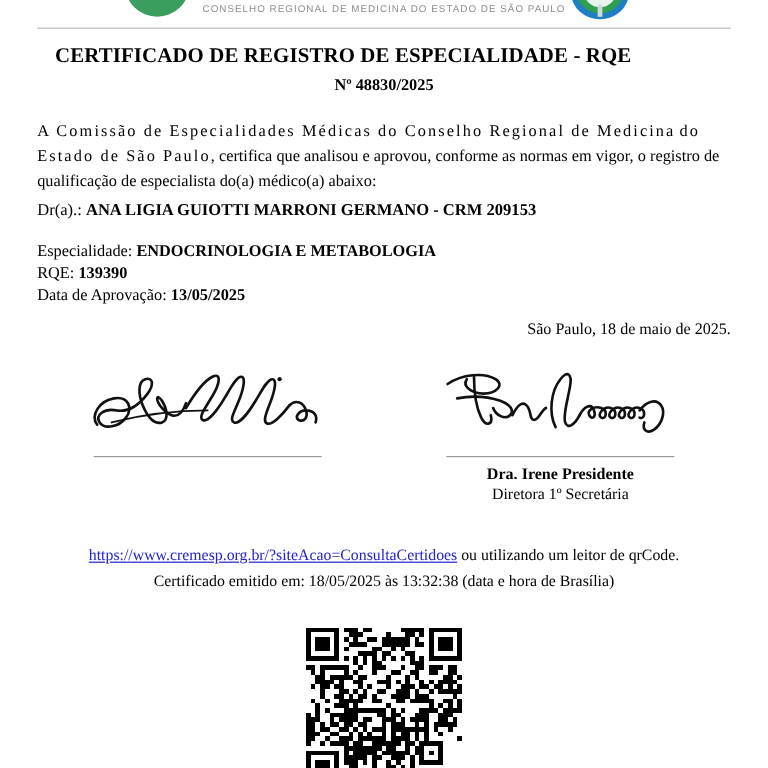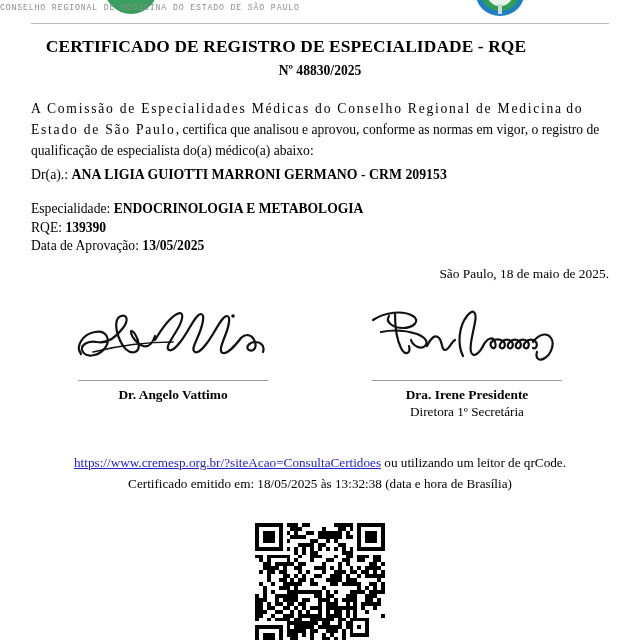--- a/index.html
+++ b/index.html
@@ -36,21 +36,22 @@
     width: 54px;
     height: 40px;
     border-radius: 0 0 28px 28px;
     background: #3a9e5f;
   }
   .header-title {
     position: absolute;
     left: 0;
     top: 3px;
     width: 640px;
-    font-family: Liberation Mono, monospace;
+    text-align: center;
+    font-family: Liberation Sans, sans-serif;
     font-size: 8.2px;
     letter-spacing: 0.85px;
     color: #8d8d8d;
     white-space: nowrap;
   }
   .logo-right {
     position: absolute;
     left: 476px;
     top: -28px;
     width: 48px;
@@ -270,21 +271,20 @@
   <div class="sig-img">
     <svg width="232" height="78" viewBox="0 0 232 78" fill="none" xmlns="http://www.w3.org/2000/svg">
       <path d="M24 52 C18 44 26 32 38 30 C50 28 54 38 48 46 C42 54 30 56 26 50 C22 44 30 38 40 40 C52 42 60 34 66 26 C72 18 70 12 64 14 C58 16 58 26 62 36 C66 46 72 52 78 50 C84 48 82 38 78 32 C76 29 74 28 74 30 C74 34 80 42 86 44 C92 46 96 40 98 34" stroke="#111111" stroke-width="2.2" stroke-linecap="round"></path>
       <path d="M98 38 C104 28 112 16 120 12 C128 8 126 18 120 28 C114 38 108 46 112 48 C116 50 124 40 130 30 C136 20 140 12 144 12 C148 12 146 22 142 32 C138 42 134 48 138 50 C142 52 150 42 156 32 C162 22 166 14 170 14 C174 14 172 24 168 34 C164 44 162 50 166 51 C170 52 178 44 184 36" stroke="#111111" stroke-width="2.2" stroke-linecap="round"></path>
       <path d="M184 36 C190 30 196 34 198 40 C200 46 196 50 192 48 C188 46 192 40 198 40 C204 40 208 44 206 50" stroke="#111111" stroke-width="2.2" stroke-linecap="round"></path>
       <path d="M36 50 C60 44 88 40 116 40" stroke="#111111" stroke-width="1.6" stroke-linecap="round"></path>
       <circle cx="176" cy="14" r="1.8" fill="#111111"></circle>
     </svg>
   </div>
   <div class="sig-rule"></div>
-  <div class="sig-name">Dr. Angelo Vattimo</div>
 </div>
 
 <div class="sig-block sig-right">
   <div class="sig-img">
     <svg width="232" height="78" viewBox="0 0 232 78" fill="none" xmlns="http://www.w3.org/2000/svg">
       <path d="M22 18 C34 10 52 8 62 14 C70 19 62 26 52 26 C42 26 34 20 38 14" stroke="#111111" stroke-width="2.2" stroke-linecap="round"></path>
       <path d="M44 12 C44 24 46 38 50 46 C54 54 60 52 58 44" stroke="#111111" stroke-width="2.2" stroke-linecap="round"></path>
       <path d="M30 30 C40 28 54 28 66 32 C74 35 78 40 74 44 C70 48 62 44 60 38" stroke="#111111" stroke-width="2.2" stroke-linecap="round"></path>
       <path d="M76 44 C80 36 84 32 88 36 C92 40 90 48 94 48 C98 48 100 40 104 38" stroke="#111111" stroke-width="2.2" stroke-linecap="round"></path>
       <path d="M112 54 C106 42 108 24 116 14 C122 6 126 10 124 20 C122 32 118 44 120 50 C122 56 128 52 132 44" stroke="#111111" stroke-width="2.2" stroke-linecap="round"></path>

